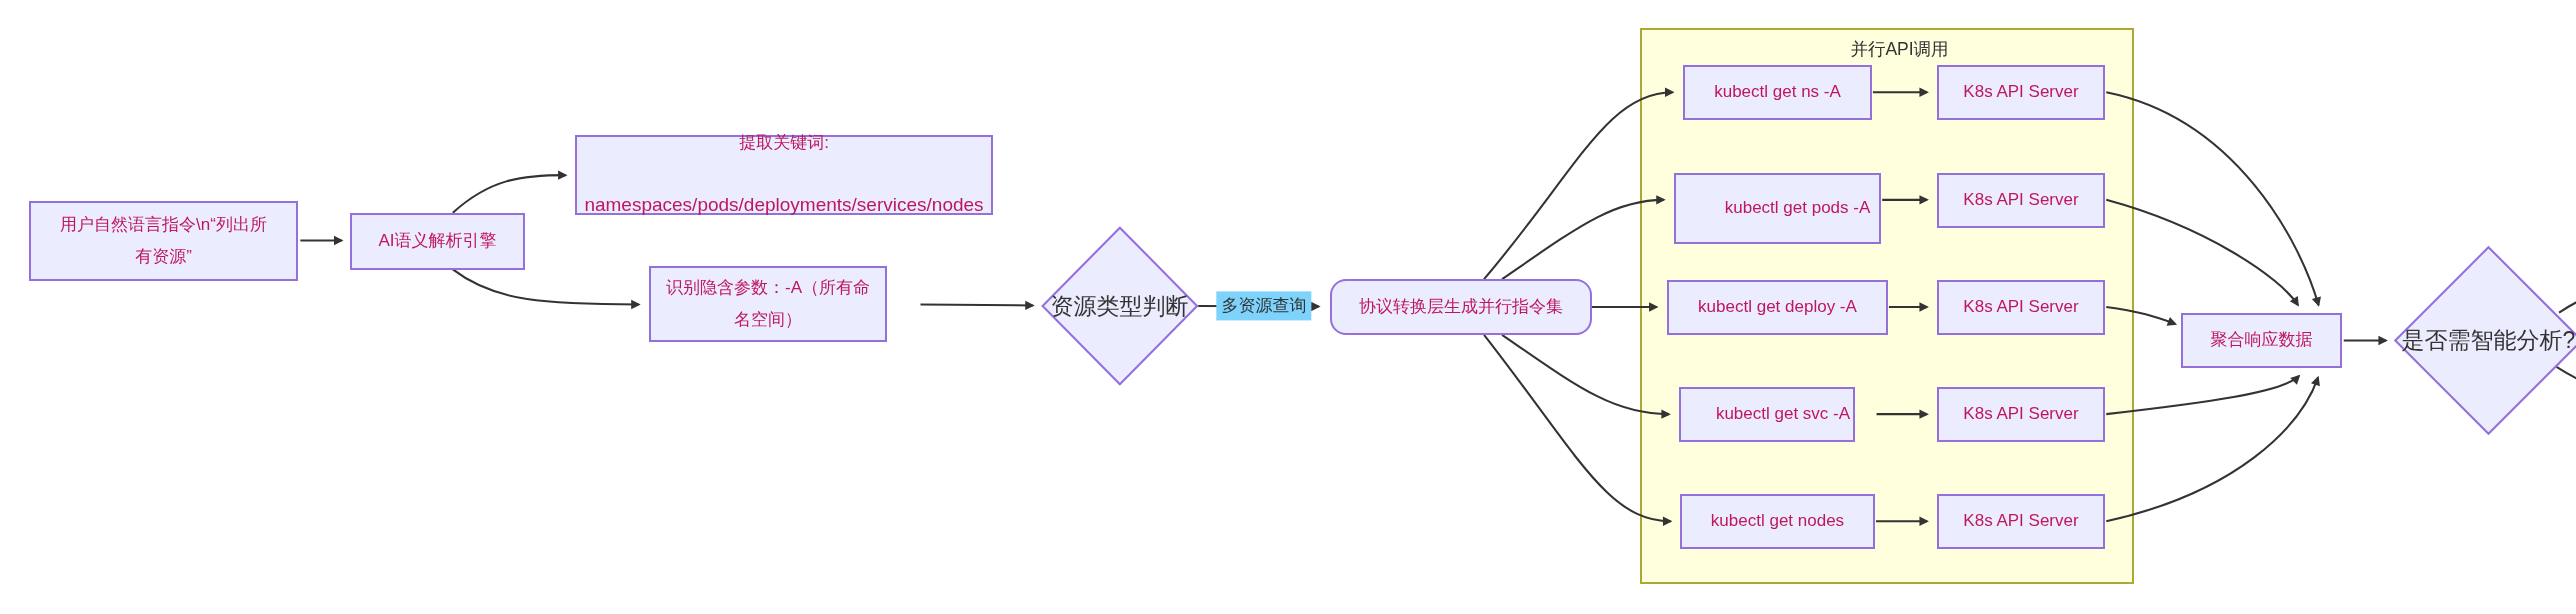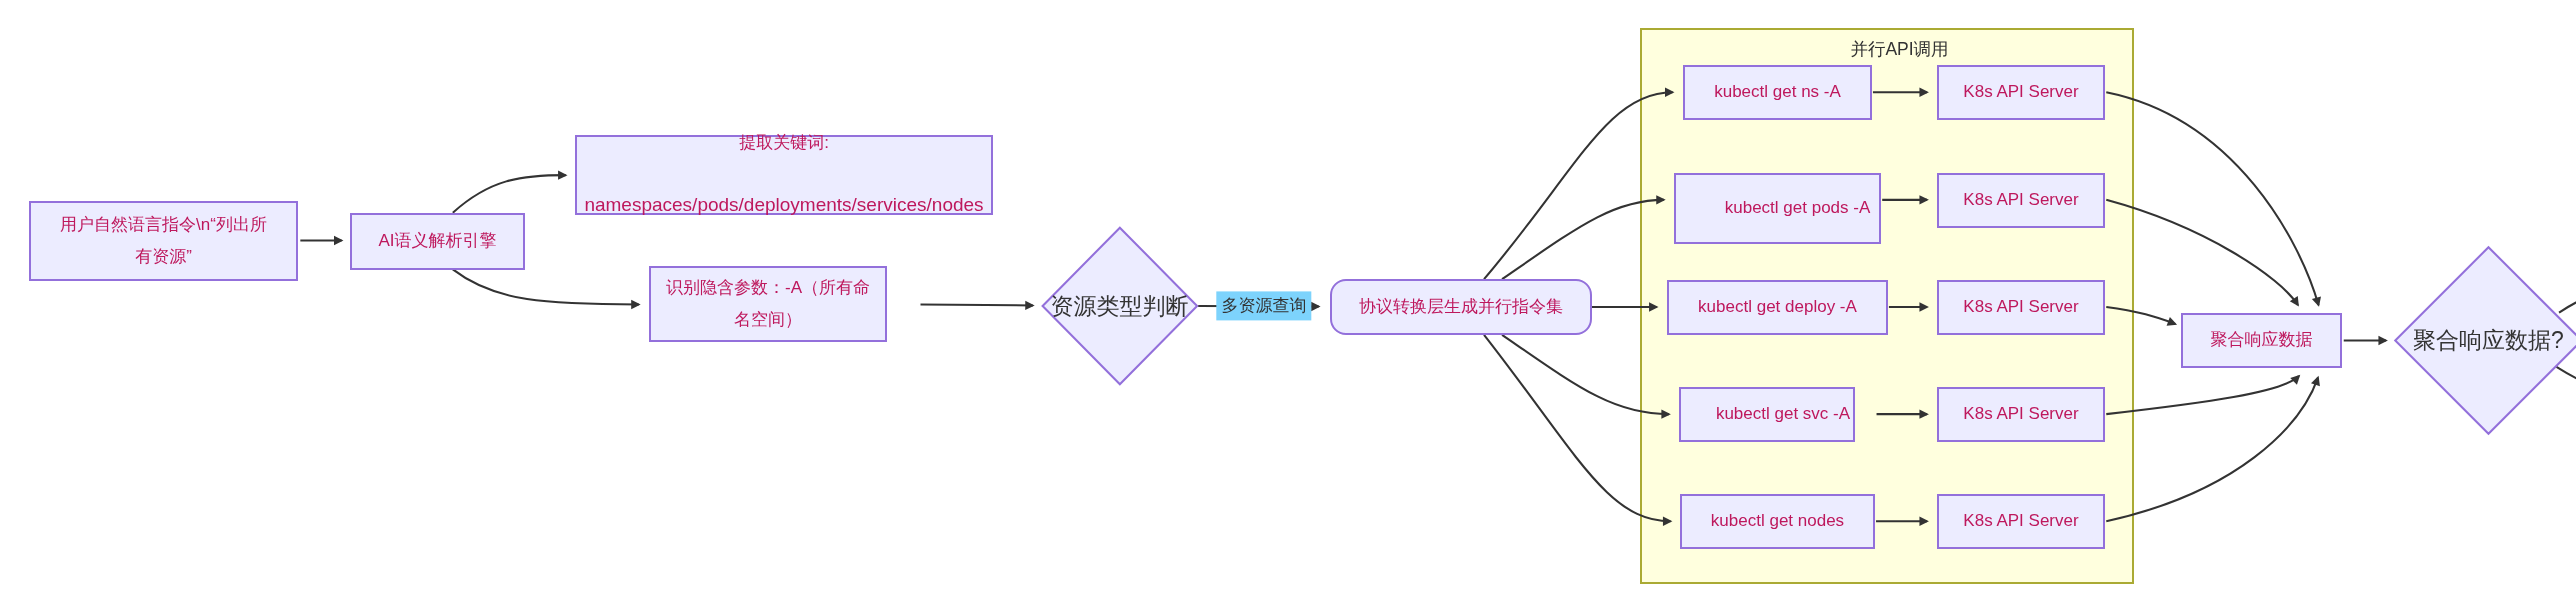--- a/index.html
+++ b/index.html
@@ -165,21 +165,21 @@
     </div>
     <div class="node" style="left:1937px;top:494px;width:168px;height:55px;">
       <span>K8s API Server</span>
     </div>
 
     <div class="node" style="left:2181px;top:313px;width:161px;height:55px;">
       <span>聚合响应数据</span>
     </div>
 
     <div class="diamond-label" style="left:2395px;top:247px;width:187px;height:187px;">
-      <span>聚合响应数据?</span>
+      <span>是否需智能分析?</span>
     </div>
 
   </div>
 
   <div id="label-layer">
     <div class="edge-label" style="left:1264px;top:306px;">多资源查询</div>
 
   </div>
 
 </div>

